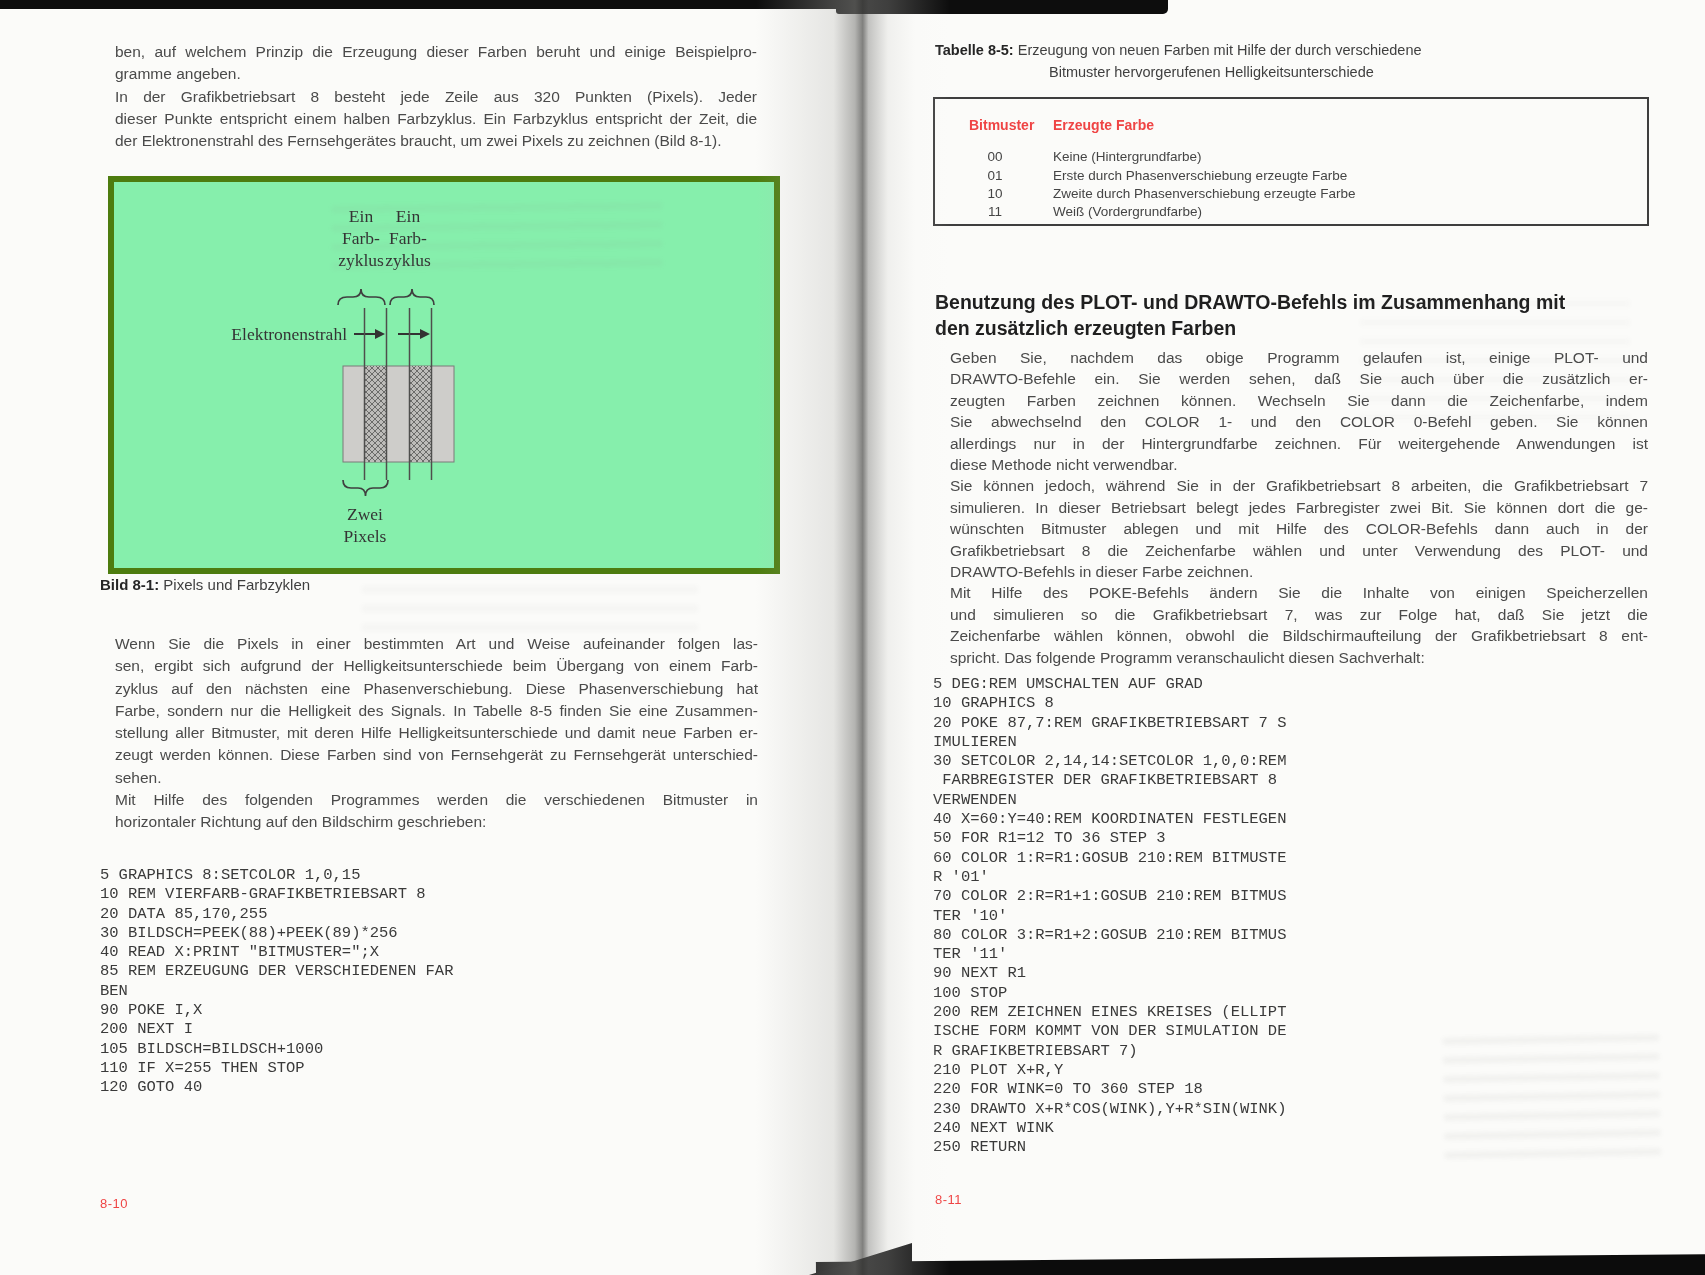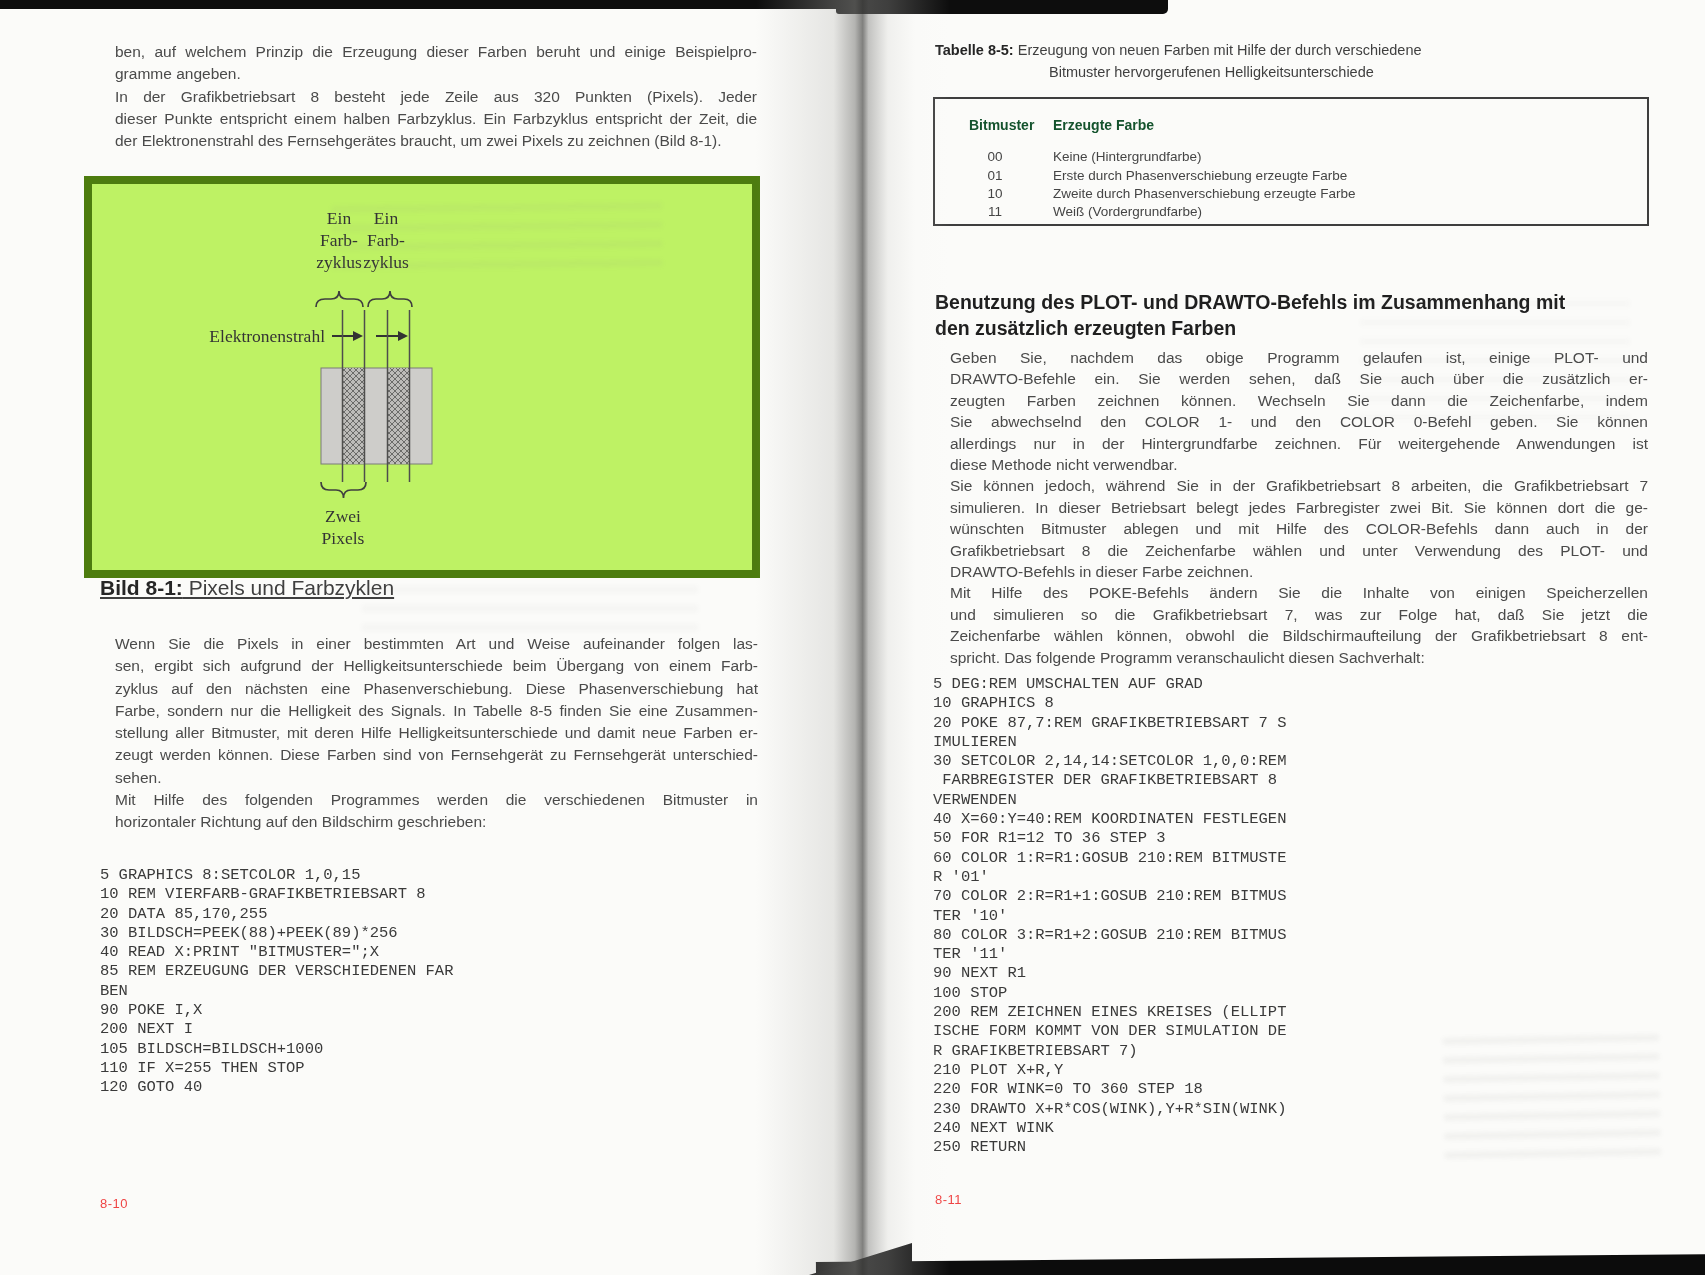--- a/index.html
+++ b/index.html
@@ -28,38 +28,38 @@
   .smudge-r1{left:1444px;top:1036px;width:216px;height:132px;opacity:.42;transform:rotate(-1deg);}
   .smudge-r2{left:1360px;top:300px;width:270px;height:120px;opacity:.18;}
 
   
   .block{position:absolute;}
   .para{font-size:15.5px;line-height:22.3px;color:#4a4a4a;}
   .para .line{white-space:normal;margin-left:15px;}
   .line.j{text-align:justify;text-align-last:justify;}
   .code{font-family:"Liberation Mono","DejaVu Sans Mono",monospace;font-size:15.5px;line-height:19.3px;color:#3a3a3a;}
   .code .line{white-space:pre;}
-  .caption{font-size:21px;color:#3f3f3f;text-decoration:underline;}
+  .caption{font-size:15px;color:#3f3f3f;}
   .caption b{color:#262626;}
   .pageno{font-size:13px;color:#ef4444;letter-spacing:.5px;}
 
   
   .p-l-para1{left:100px;top:41px;width:657px;}
-  .figure-box{left:84px;top:176px;width:660px;height:386px;border:8px solid #4d7c0f;background:#bef264;}
+  .figure-box{left:108px;top:176px;width:660px;height:386px;border:6px solid #4d7c0f;background:#86efac;}
   .p-l-caption{left:100px;top:576px;width:657px;}
   .p-l-para2{left:100px;top:633px;width:658px;}
   .p-l-code{left:100px;top:866px;width:600px;}
   .p-l-pageno{left:100px;top:1196px;width:657px;}
 
   
   .p-r-caption{left:935px;top:40px;width:712px;font-size:14.5px;line-height:21.5px;color:#3f3f3f;}
   .p-r-caption b{color:#242424;}
   .p-r-caption .cap2{margin-left:114px;}
   .tablebox{left:933px;top:97px;width:712px;height:125px;border:2.5px solid #3e3e3e;}
-  .tablebox .th{position:absolute;font-weight:bold;font-size:14px;color:#14532d;}
+  .tablebox .th{position:absolute;font-weight:bold;font-size:14px;color:#ef4444;}
   .th-bits{left:34px;top:18px;}
   .th-farbe{left:118px;top:18px;}
   .trow{position:absolute;left:0;width:100%;font-size:13.5px;color:#454545;}
   .trow .bits{position:absolute;left:30px;width:60px;text-align:center;}
   .trow .farbe{position:absolute;left:118px;white-space:nowrap;}
   .r0{top:50px;}.r1{top:69px;}.r2{top:87px;}.r3{top:105px;}
   .heading{left:935px;top:289px;width:712px;font-size:19.5px;font-weight:bold;line-height:26px;color:#1f1f1f;}
   .p-r-para1{left:935px;top:347px;width:713px;line-height:21.4px;}
   .p-r-code{left:933px;top:675px;width:640px;}
   .p-r-pageno{left:935px;top:1192px;width:713px;}

